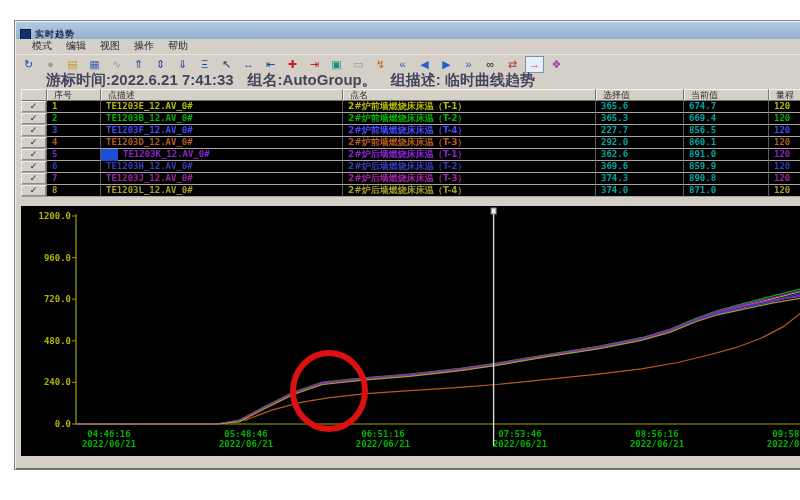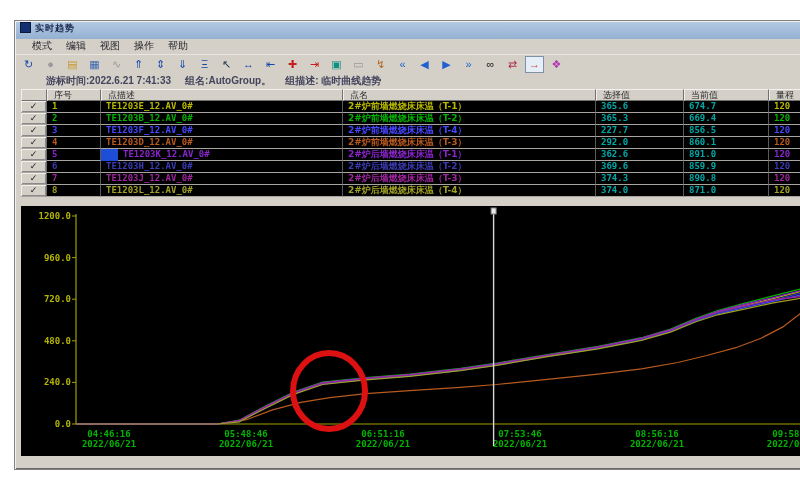--- a/index.html
+++ b/index.html
@@ -1,34 +1,34 @@
 <!DOCTYPE html>
 <html><head>
 <meta charset="utf-8">
 <style>
   html,body{margin:0;padding:0;background:#ffffff;width:800px;height:500px;overflow:hidden;
     font-family:"Liberation Sans",sans-serif;}
   .page{position:relative;width:800px;height:500px;background:#fff;}
   .window{position:absolute;left:14px;top:20px;width:786px;height:448px;background:#d4d0c8;
     border:1px solid #808080;box-shadow:inset 1px 1px 0 #f4f2ee, inset -1px -1px 0 #6a6a6a;overflow:hidden;}
   .titlebar{position:absolute;left:1px;top:1px;right:1px;height:24px;
-    background:linear-gradient(to bottom,#b3c9e2,#88a7cb);display:flex;align-items:flex-start;
+    background:linear-gradient(to bottom,#b3c9e2,#88a7cb);display:flex;align-items:center;
     padding:0 4px;gap:4px;}
   .titlebar .appicon{width:9px;height:9px;background:#14306e;border:1px solid #0a1840;flex:0 0 auto;}
   .titlebar .titletext{font-size:9px;font-weight:bold;color:#16244e;letter-spacing:1px;}
   .menubar{position:absolute;left:1px;top:18px;right:1px;height:13px;display:flex;align-items:center;
     gap:0;padding-left:9px;background:#d4d0c8;}
   .menuitem{font-size:10px;color:#26262e;padding:0 7px;cursor:default;}
   .toolbar{position:absolute;left:1px;top:33px;right:1px;height:18px;display:flex;align-items:center;
     padding-left:3px;background:#d4d0c8;border-top:1px solid #e8e6e0;}
   .tbtn{width:17px;height:15px;display:flex;align-items:center;justify-content:center;
     font-size:11px;line-height:15px;margin-right:3px;border:1px solid transparent;}
   .tbtn.pressed{background:#e6eef8;border:1px solid #8090a8;}
   .statusline{position:absolute;left:1px;top:52px;right:1px;height:15px;display:flex;align-items:center;
-    gap:14px;padding-left:30px;font-size:10px;font-weight:bold;color:#44445c;background:#d4d0c8;}
+    gap:14px;padding-left:30px;font-size:15px;font-weight:bold;color:#44445c;background:#d4d0c8;}
   
   .pointtable{position:absolute;left:6px;top:68px;width:780px;background:#1d4ed8;}
   .trow{display:grid;grid-template-columns:26px 54px 242px 253px 88px 85px 1fr;height:12px;}
   .hcell{background:#d4d0c8;border-top:1px solid #f2f0ec;border-left:1px solid #f2f0ec;
     border-right:1px solid #707070;border-bottom:1px solid #707070;font-size:9px;color:#2a2a2a;
     line-height:10px;padding-left:6px;overflow:hidden;white-space:nowrap;}
   .dcell{background:#000;border-right:1px solid #5a5a5a;border-bottom:1px solid #a8a4a0;
     font-family:"DejaVu Sans Mono",monospace;font-size:9px;font-weight:bold;line-height:11px;
     padding-left:5px;overflow:hidden;white-space:nowrap;}
   .ccell{background:#d4d0c8;border-right:1px solid #707070;border-bottom:1px solid #a8a4a0;

